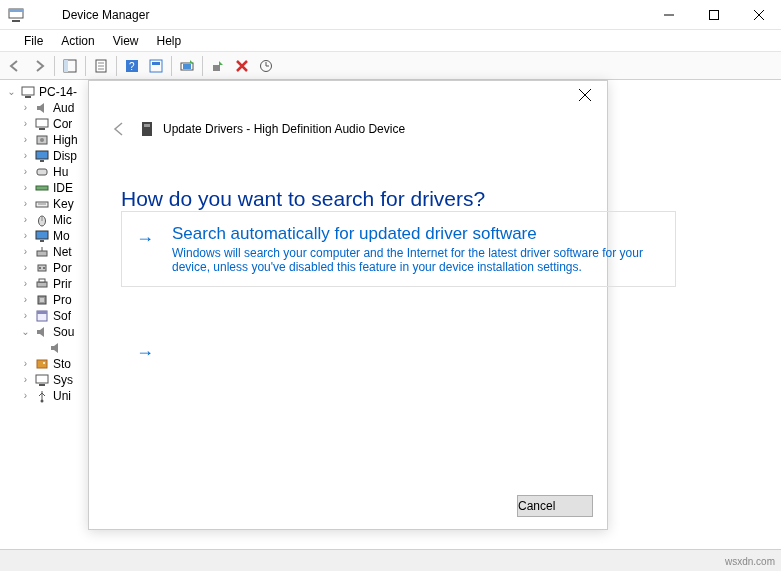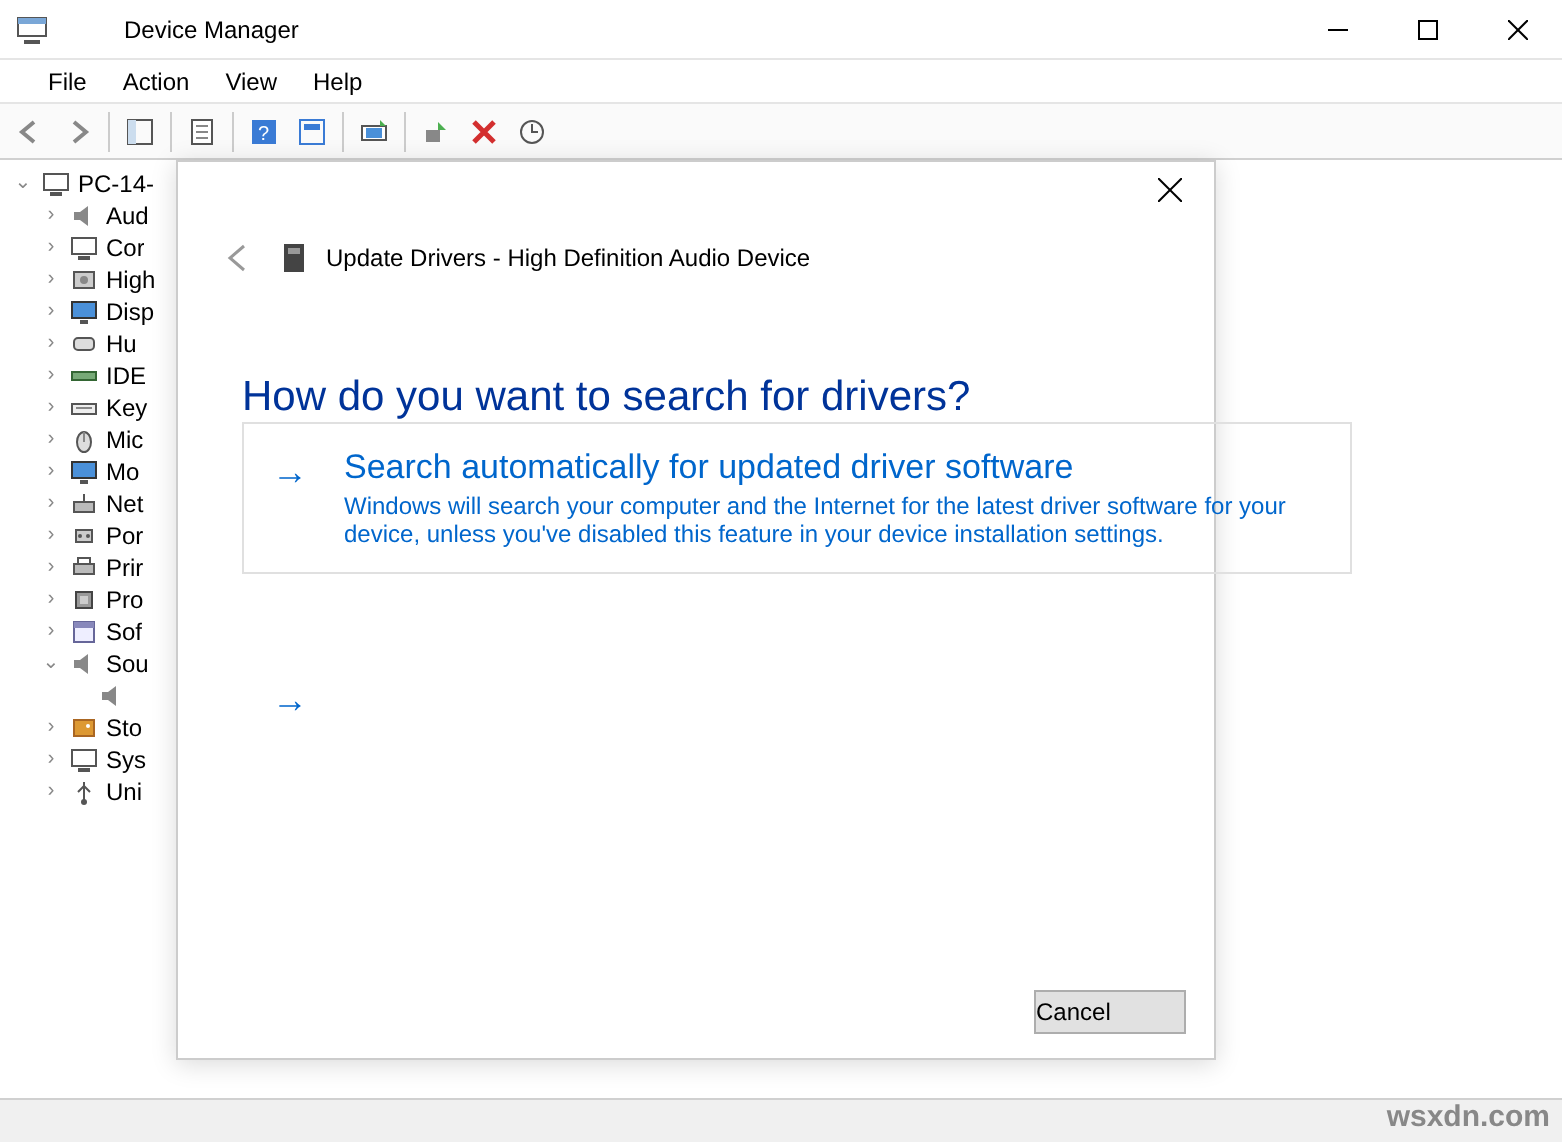--- a/index.html
+++ b/index.html
@@ -32,21 +32,21 @@
   .dlg-back{width:20px;color:#666;}
   .dlg-title{font-size:12px;color:#000;}
   .question{position:absolute;left:32px;top:85px;font-size:21px;color:#003399;margin-top:21px;}
   .option{position:absolute;left:32px;width:555px;border:1px solid #e0e0e0;padding:12px 16px 12px 50px;display:block;}
   .opt1{top:130px;}
   .opt2{top:244px;}
   .opt-arrow{position:absolute;left:14px;top:14px;color:#0066cc;font-size:18px;}
   .opt-title{color:#0066cc;font-size:17px;}
   .opt-desc{color:#0066cc;font-size:12px;margin-top:2px;line-height:14px;}
   .cancel-btn{position:absolute;right:14px;bottom:12px;width:76px;height:22px;border:1px solid #adadad;background:#e1e1e1;font-size:12px;text-align:left;line-height:20px;}
-  .watermark{position:absolute;right:6px;bottom:4px;font-size:15px;color:#888;font-weight:bold;}
+  .watermark{position:absolute;right:6px;bottom:4px;font-size:10px;color:#888;}
   
   
   svg{display:block;}
 </style>
 </head>
 <body>
 
 <div class="titlebar">
   <span class="icon">
     <svg width="16" height="16">

